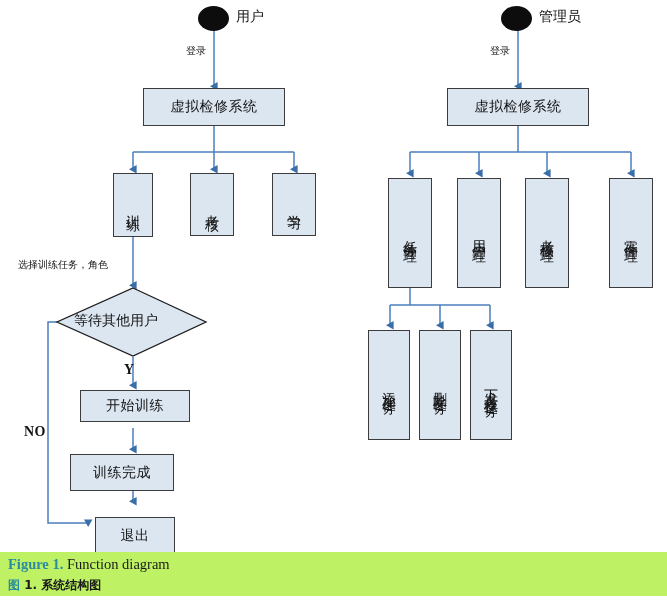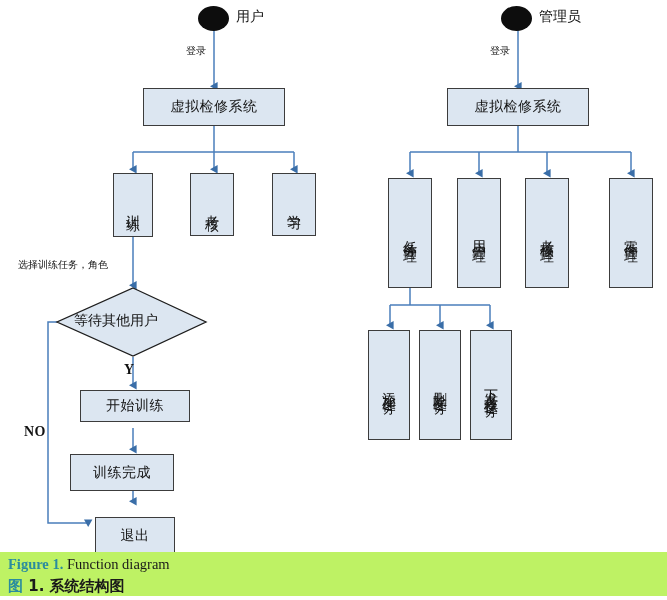--- a/index.html
+++ b/index.html
@@ -108,21 +108,21 @@
     font-size: 14.5px;
     color: #1a1a1a;
   }
   #caption-en .fig-no {
     color: #2a8c9e;
     font-weight: bold;
   }
   #caption-zh {
     top: 25px;
     font-family: "DejaVu Sans", "Liberation Sans", sans-serif;
-    font-size: 15px;
+    font-size: 12px;
     color: #1a1a1a;
     font-weight: bold;
   }
   #caption-zh .fig-no-zh {
     color: #2a8c9e;
   }
 </style>
 </head>
 <body>
 

